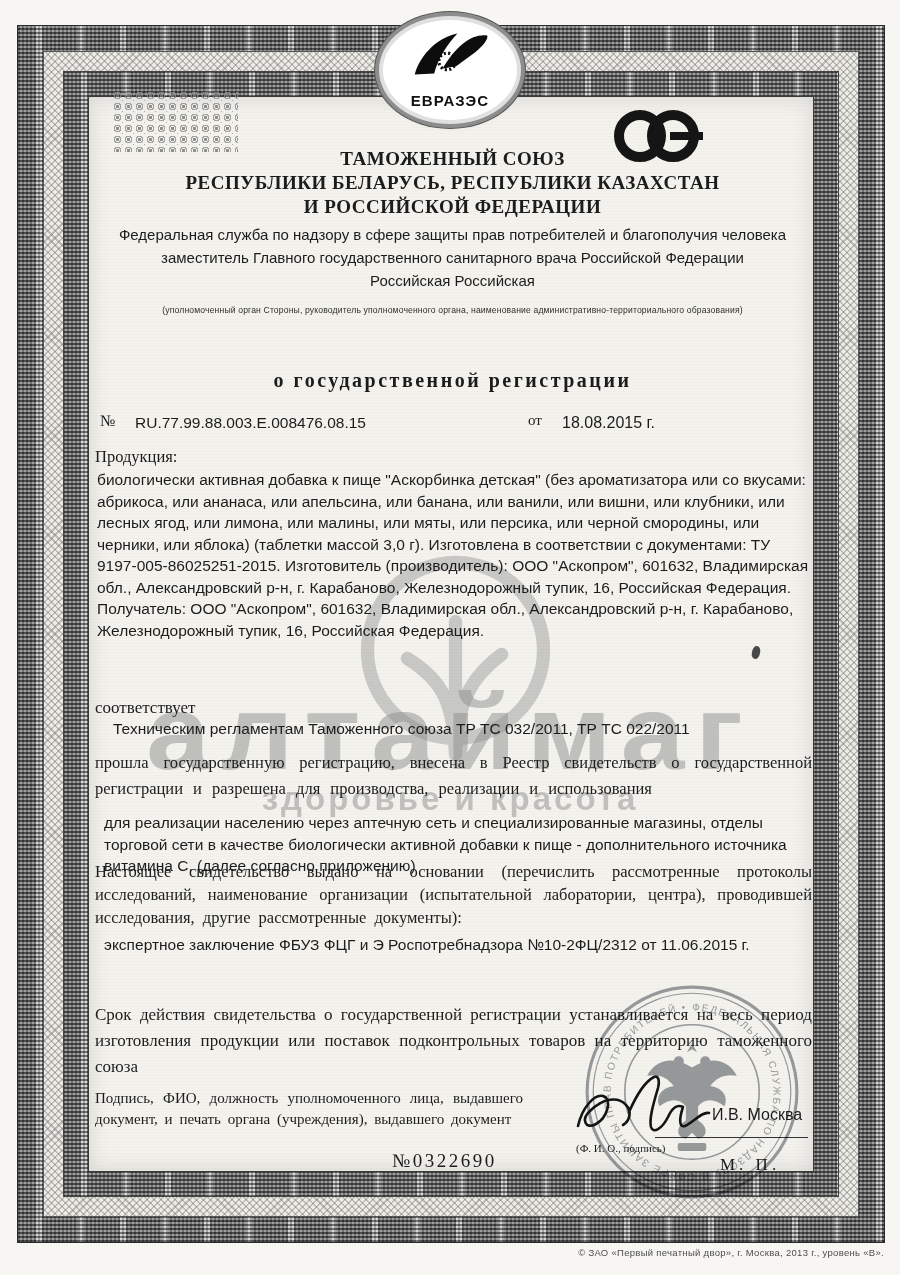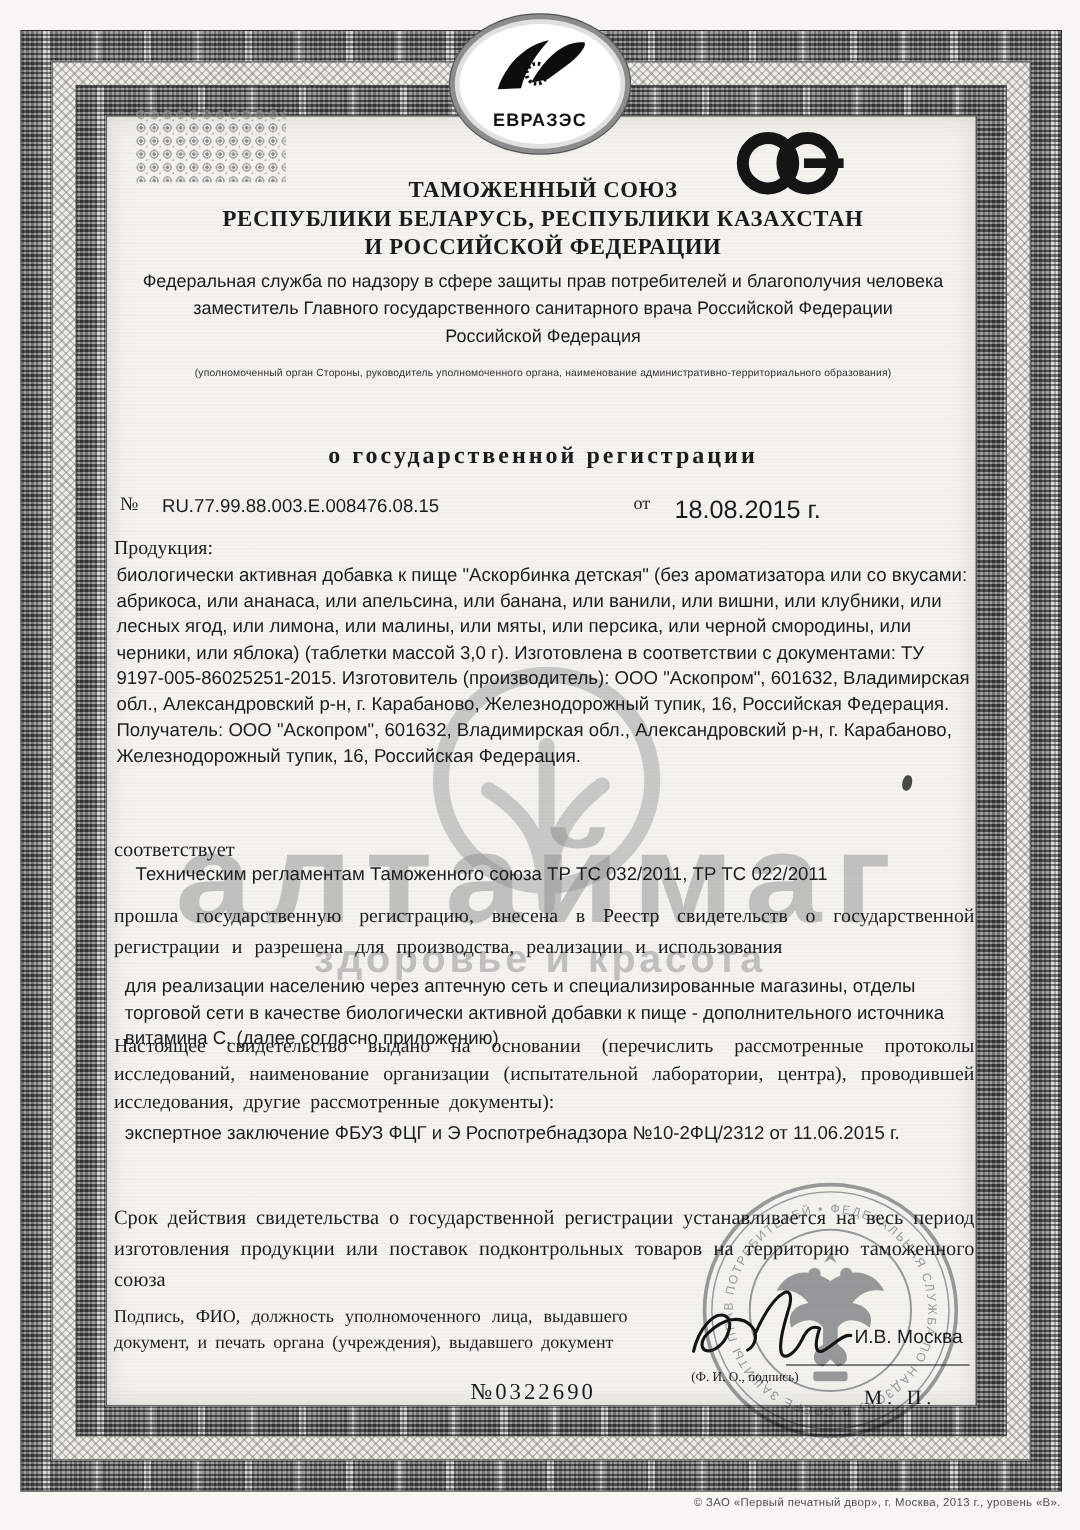--- a/index.html
+++ b/index.html
@@ -127,30 +127,30 @@
       <circle cx="63" cy="34" r="21" fill="none" stroke="#151515" stroke-width="10"></circle>
       <rect x="60" y="30" width="33" height="8" fill="#151515"></rect>
     </svg>
 
     <div class="center-col org-line" style="top:148px;">ТАМОЖЕННЫЙ СОЮЗ</div>
     <div class="center-col org-line" style="top:172px;">РЕСПУБЛИКИ БЕЛАРУСЬ, РЕСПУБЛИКИ КАЗАХСТАН</div>
     <div class="center-col org-line" style="top:196px;">И РОССИЙСКОЙ ФЕДЕРАЦИИ</div>
 
     <div class="center-col agency-line" style="top:226px;">Федеральная служба по надзору в сфере защиты прав потребителей и благополучия человека</div>
     <div class="center-col agency-line" style="top:249px;">заместитель Главного государственного санитарного врача Российской Федерации</div>
-    <div class="center-col agency-line" style="top:272px;">Российской Федерация</div>
+    <div class="center-col agency-line" style="top:272px;">Российская Российская</div>
 
     <div class="center-col fine-print" style="top:305px;">(уполномоченный орган Стороны, руководитель уполномоченного органа, наименование административно-территориального образования)</div>
 
     <div class="center-col cert-subtitle" style="top:369px;">о государственной регистрации</div>
 
     <div class="abs serif" style="left:100px; top:412px; font-size:16px;">№</div>
     <div class="abs sans" style="left:135px; top:414px; font-size:15.5px;">RU.77.99.88.003.Е.008476.08.15</div>
     <div class="abs serif" style="left:528px; top:412px; font-size:15px;">от</div>
-    <div class="abs sans" style="left:562px; top:414px; font-size:21px;">18.08.2015 г.</div>
+    <div class="abs sans" style="left:562px; top:414px; font-size:16px;">18.08.2015 г.</div>
 
     <div class="abs serif" style="left:95px; top:447px; font-size:16.5px;">Продукция:</div>
     <div class="abs sans para-sans" style="left:97px; top:469px; width:716px;">биологически активная добавка к пище "Аскорбинка детская" (без ароматизатора или со вкусами: абрикоса, или ананаса, или апельсина, или банана, или ванили, или вишни, или клубники, или лесных ягод, или лимона, или малины, или мяты, или персика, или черной смородины, или черники, или яблока) (таблетки массой 3,0 г). Изготовлена в соответствии с документами: ТУ 9197-005-86025251-2015. Изготовитель (производитель): ООО "Аскопром", 601632, Владимирская обл., Александровский р-н, г. Карабаново, Железнодорожный тупик, 16, Российская Федерация. Получатель: ООО "Аскопром", 601632, Владимирская обл., Александровский р-н, г. Карабаново, Железнодорожный тупик, 16, Российская Федерация.</div>
 
     <div class="ink-speck"></div>
 
 
     <div class="abs serif" style="left:95px; top:698px; font-size:17px;">соответствует</div>
     <div class="abs sans" style="left:113px; top:720px; font-size:15.5px;">Техническим регламентам Таможенного союза ТР ТС 032/2011, ТР ТС 022/2011</div>
 

